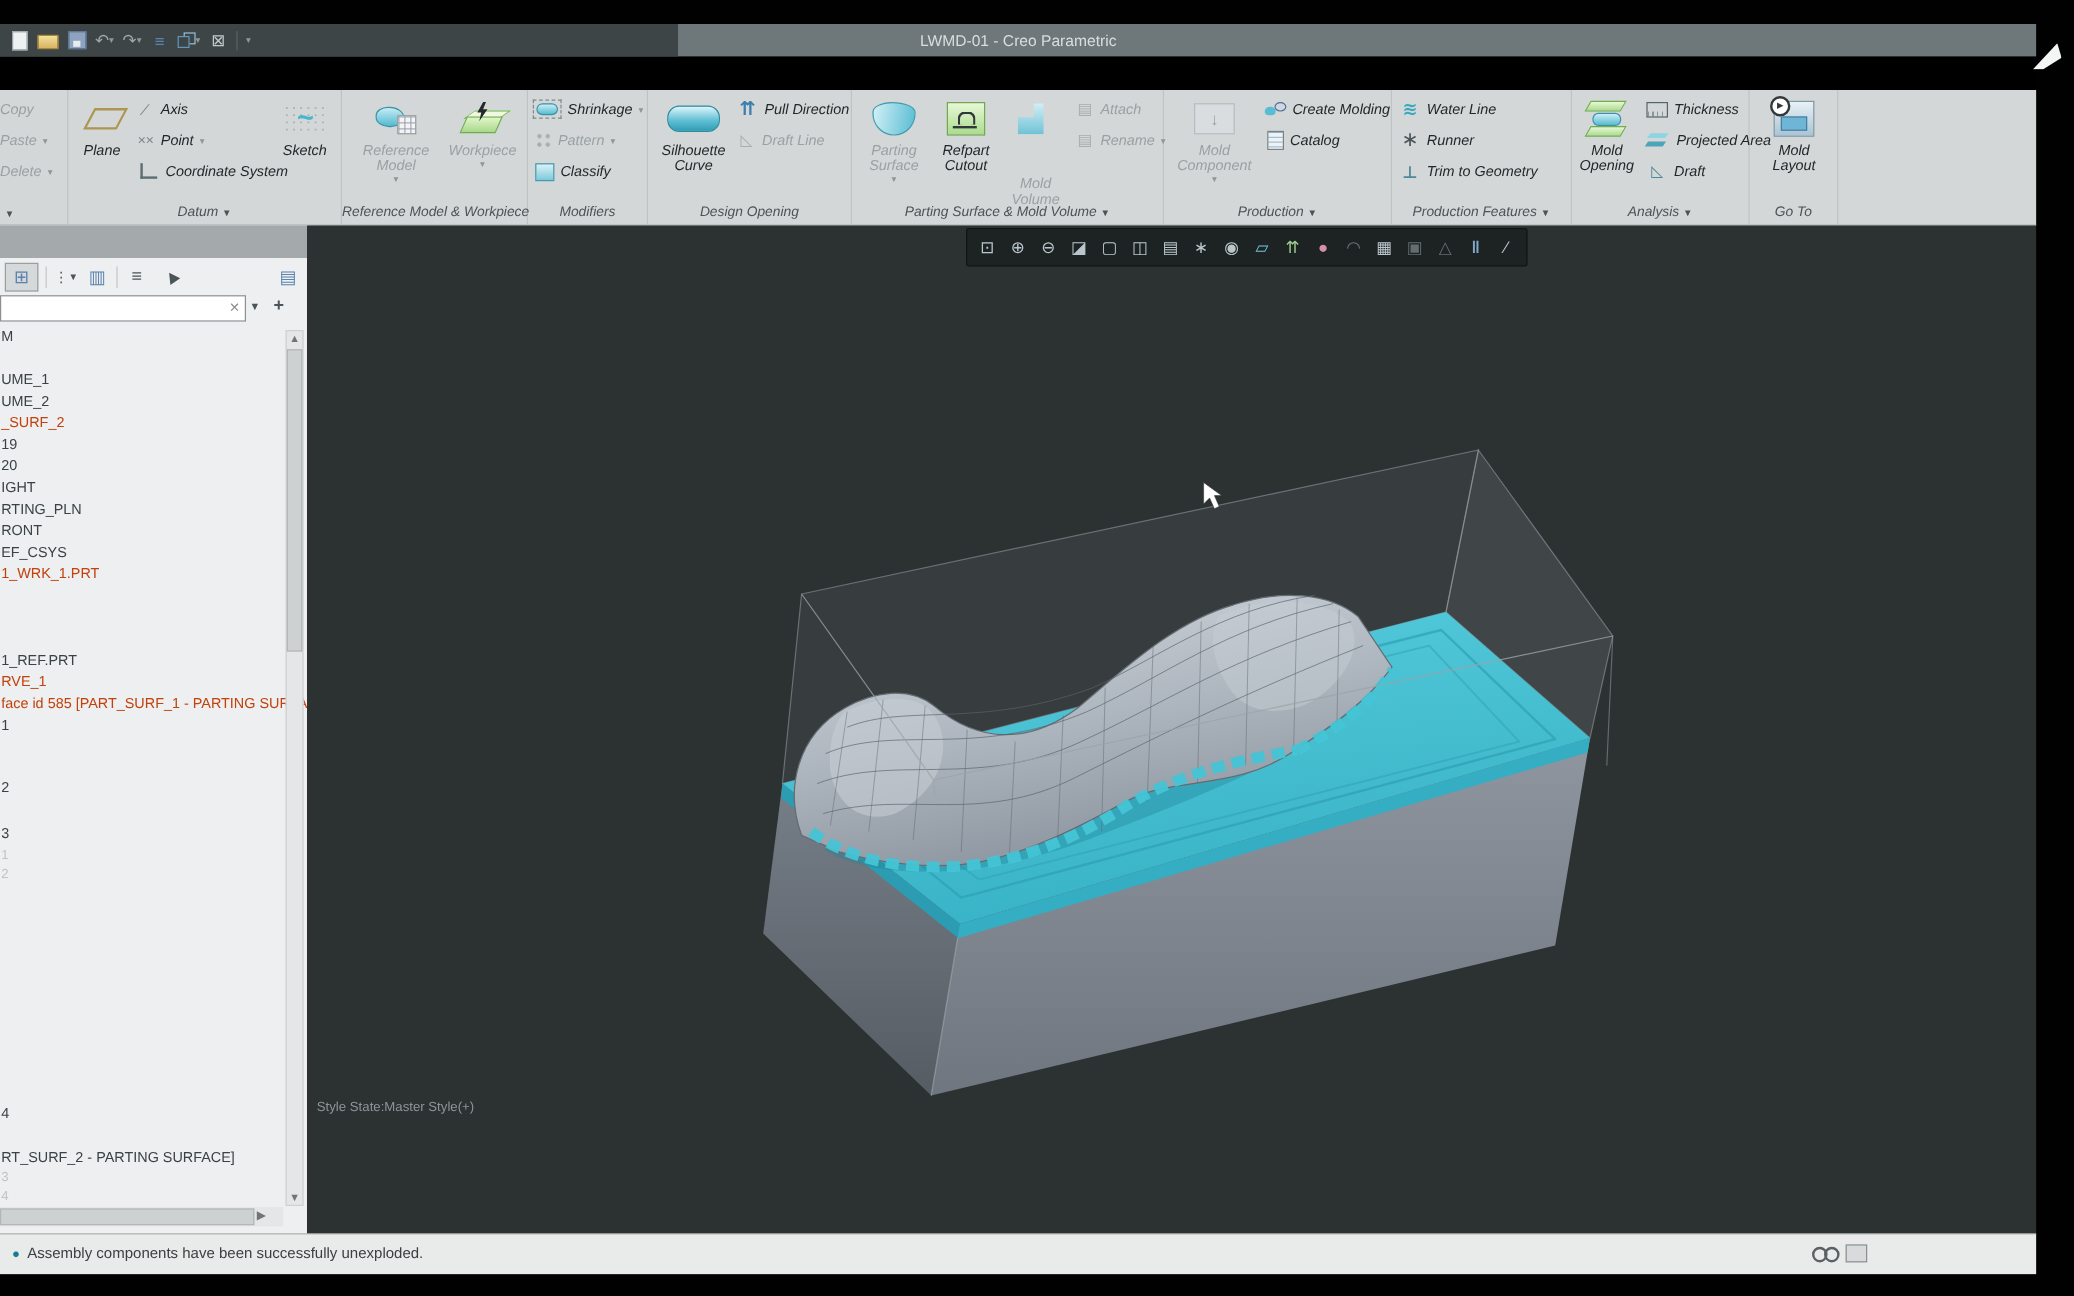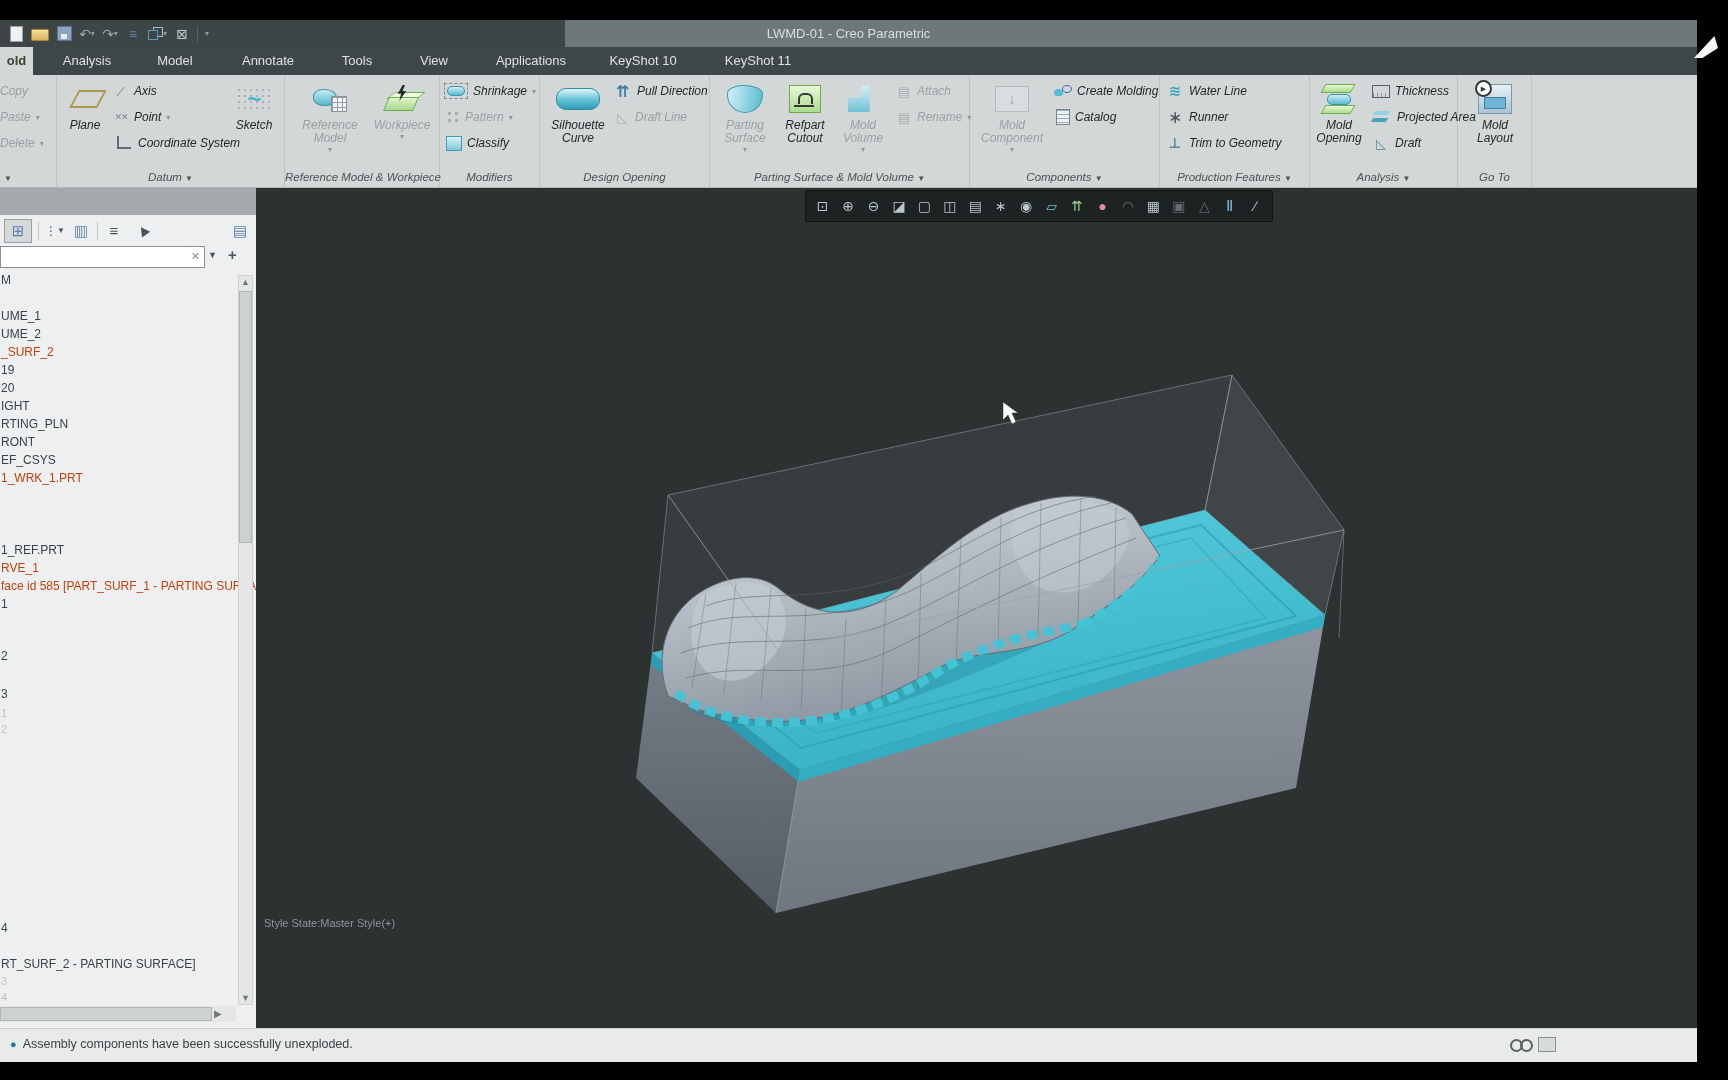--- a/index.html
+++ b/index.html
@@ -158,32 +158,20 @@
       <span class="qi">
           <span class="q-win"></span>
           <span class="car">▾</span>
         </span>
       <span class="qi" style="color:#c2c8c8;">⊠</span>
       <span class="q-sep"></span>
       <span class="car">▾</span>
     </div>
   </div>
 
-  <div id="tabbar">
-
-  <div class="tab active" style="left: 0px; width: 33px;">old</div>
-      <div class="tab" style="left: 52px; width: 70px;">Analysis</div>
-      <div class="tab" style="left: 140px; width: 70px;">Model</div>
-      <div class="tab" style="left: 226px; width: 84px;">Annotate</div>
-      <div class="tab" style="left: 328px; width: 58px;">Tools</div>
-      <div class="tab" style="left: 408px; width: 52px;">View</div>
-      <div class="tab" style="left: 488px; width: 86px;">Applications</div>
-      <div class="tab" style="left: 605px; width: 76px;">KeyShot 10</div>
-      <div class="tab" style="left: 720px; width: 76px;">KeyShot 11</div>
-    </div>
 
   <div id="ribbon">
 
     <div class="rgroup" style="left:0;width:57px;">
       <div class="rbtn r1 disabled" style="left:0;">
           <span class="lbl">Copy</span>
         </div>
       <div class="rbtn r2 disabled" style="left:0;">
           <span class="lbl">Paste</span>
           <span class="car">▾</span>
@@ -297,21 +285,21 @@
       </div>
       <div class="bigbtn" style="left:68px;width:54px;">
         <span class="bic">
             <span class="i i-refpart">
               <i></i>
               <u></u>
             </span>
           </span>
         <span class="lbl">Refpart Cutout</span>
       </div>
-      <div class="bigbtn disabled" style="left:126px;width:54px;">
+      <div class="bigbtn disabled" style="left:126px;width:54px;gap:28px;">
         <span class="bic">
             <span class="i i-mvol"></span>
           </span>
         <span class="lbl">Mold Volume</span>
           <span class="car">▾</span>
       </div>
       <div class="rbtn r1 disabled" style="left:186px;">
           <span class="i i-attach">▤</span>
           <span class="lbl">Attach</span>
         </div>
@@ -332,21 +320,21 @@
           <span class="car">▾</span>
       </div>
       <div class="rbtn r1" style="left:84px;">
           <span class="i i-cmold"></span>
           <span class="lbl">Create Molding</span>
         </div>
       <div class="rbtn r2" style="left:86px;">
           <span class="i i-catalog"></span>
           <span class="lbl">Catalog</span>
         </div>
-      <div class="glabel"><span>Components</span> <span class="gcar">▼</span></div>
+      <div class="glabel"><span>Production</span> <span class="gcar">▼</span></div>
     </div>
 
     <div class="rgroup" style="left:1160px;width:150px;">
       <div class="rbtn r1" style="left:6px;">
           <span class="i i-water">≋</span>
           <span class="lbl">Water Line</span>
         </div>
       <div class="rbtn r2" style="left:6px;">
           <span class="i i-runner">∗</span>
           <span class="lbl">Runner</span>

